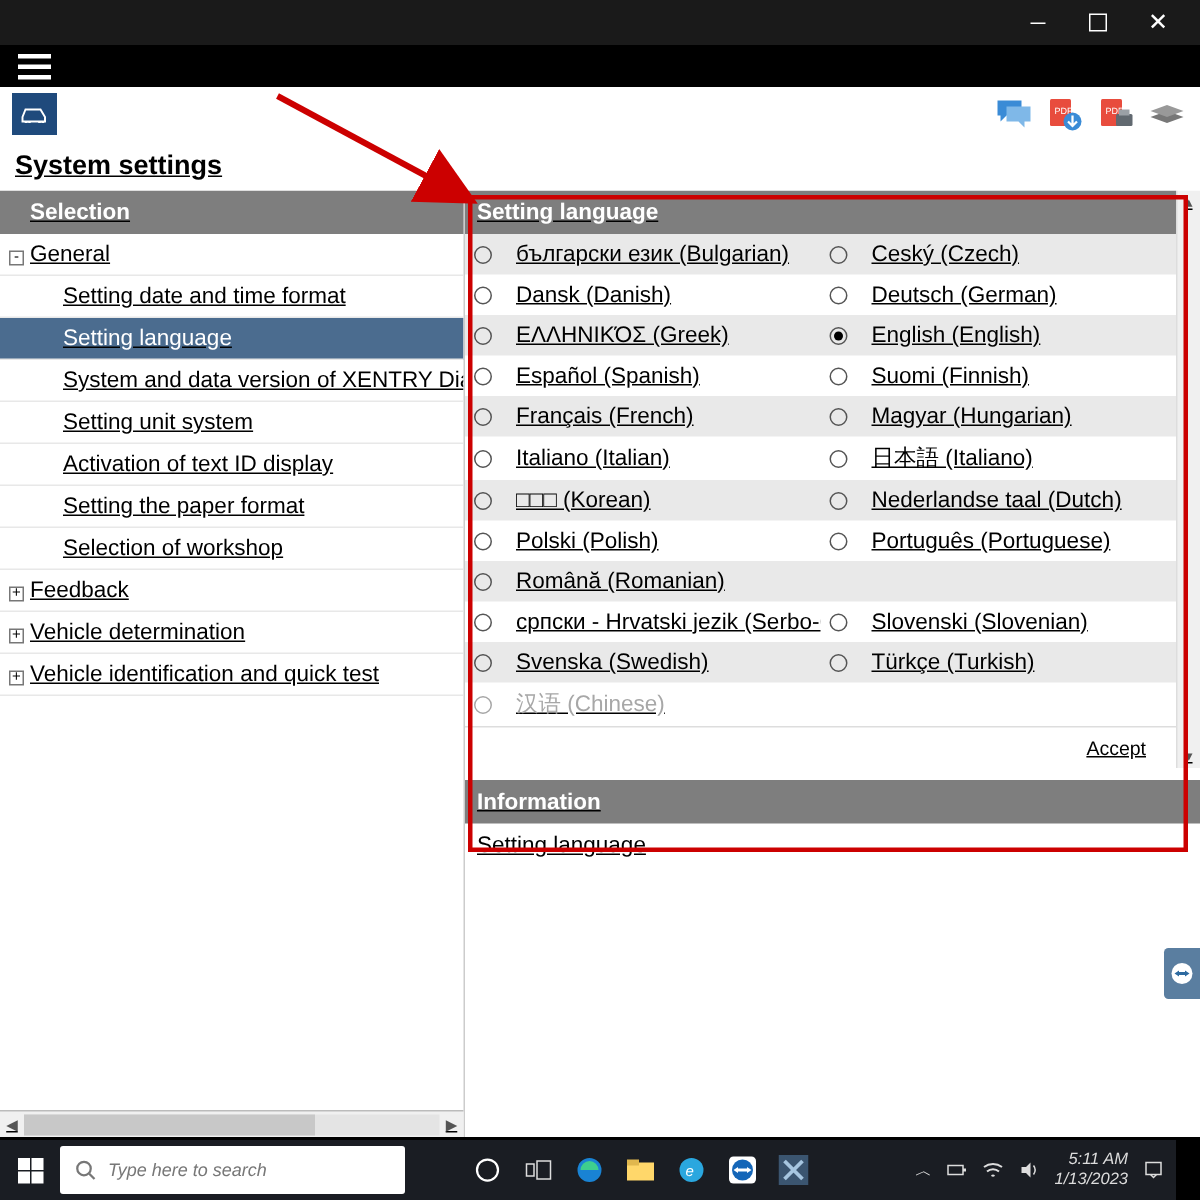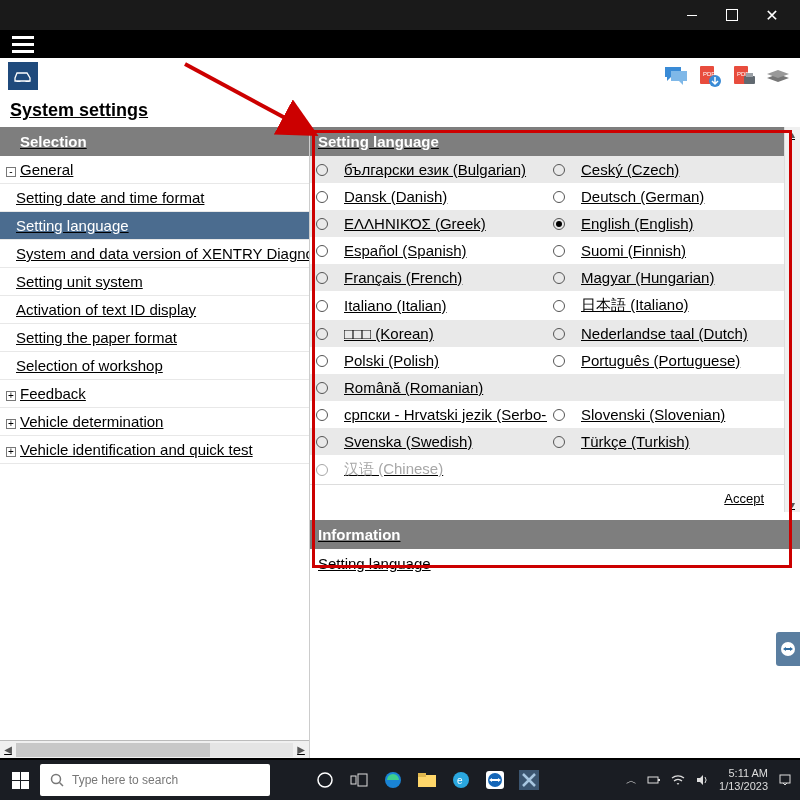--- a/index.html
+++ b/index.html
@@ -24,21 +24,21 @@
 .tb-icon { width: 28px; height: 28px; display: flex; align-items: center; justify-content: center; }
 
 .page-title { font-size: 18px; font-weight: bold; padding: 6px 10px; }
 
 .content { flex: 1; display: flex; overflow: hidden; }
 
 .sidebar { width: 310px; border-right: 1px solid #ccc; display: flex; flex-direction: column; position: relative; }
 .sidebar-header { background: #7e7e7e; color: #fff; font-weight: bold; padding: 6px 20px; font-size: 15px; }
 .tree { flex: 1; overflow: hidden; font-size: 15px; }
 .tree-item { padding: 5px 6px; border-bottom: 1px solid #e8e8e8; white-space: nowrap; overflow: hidden; cursor: default; }
-.tree-item.indent1 { padding-left: 16px; }
+.tree-item.indent1 { padding-left: 42px; }
 .tree-item.selected { background: #4b6c8f; color: #fff; }
 .tree .exp { display: inline-block; width: 10px; height: 10px; border: 1px solid #777; line-height: 8px; text-align: center; font-size: 10px; margin-right: 4px; }
 .sb-scroll { height: 18px; border-top: 1px solid #bbb; display: flex; align-items: center; background: #f0f0f0; }
 .sb-scroll .arrow { width: 16px; text-align: center; font-size: 10px; color: #555; }
 .sb-scroll .track { flex: 1; height: 14px; background: #e4e4e4; position: relative; }
 .sb-scroll .thumb { position: absolute; left: 0; width: 70%; height: 100%; background: #c8c8c8; }
 .vbar { width: 16px; background: #f0f0f0; display: flex; flex-direction: column; align-items: center; justify-content: space-between; font-size: 10px; color: #555; border-left: 1px solid #ddd; }
 
 .main { flex: 1; display: flex; flex-direction: column; position: relative; }
 .lang-header { background: #7e7e7e; color: #fff; font-weight: bold; padding: 6px 8px; font-size: 15px; }
@@ -56,21 +56,21 @@
 
 .info-header { background: #7e7e7e; color: #fff; font-weight: bold; padding: 6px 8px; font-size: 15px; margin-top: 8px; }
 .info-body { padding: 6px 8px; font-size: 15px; flex: 1; }
 
 .red-box { position: absolute; border: 3px solid #cc0000; pointer-events: none; z-index: 50; }
 .arrow-svg { position: absolute; z-index: 51; pointer-events: none; }
 
 .float-icon { position: absolute; right: 0; top: 632px; width: 24px; height: 34px; background: #5a7ea0; border-radius: 3px 0 0 3px; display: flex; align-items: center; justify-content: center; z-index: 10; }
 .float-icon svg { fill: #fff; }
 
-.taskbar { position: absolute; bottom: 0; left: 0; right: 0; height: 40px; background: #1a1d23; display: flex; align-items: center; color: #fff; font-size: 12px; }
+.taskbar { position: absolute; bottom: 0; left: 0; right: 16px; height: 40px; background: #1a1d23; display: flex; align-items: center; color: #fff; font-size: 12px; font-style: italic; }
 .taskbar .start { width: 40px; height: 40px; display: flex; align-items: center; justify-content: center; }
 .win-logo { display: grid; grid-template-columns: 8px 8px; grid-template-rows: 8px 8px; gap: 1px; }
 .win-logo span { background: #fff; }
 .search-box { height: 32px; width: 230px; background: #fff; color: #777; display: flex; align-items: center; padding: 0 10px; gap: 8px; border-radius: 2px; }
 .search-box svg { fill: #777; }
 .tb-center { flex: 1; display: flex; align-items: center; gap: 4px; padding-left: 40px; }
 .tb-app { width: 30px; height: 30px; display: flex; align-items: center; justify-content: center; }
 .tb-tray { display: flex; align-items: center; gap: 10px; padding-right: 8px; color: #ddd; font-size: 11px; }
 .tb-tray .clock { text-align: right; line-height: 1.2; }
 .tb-tray .sys { width: 14px; height: 14px; }

